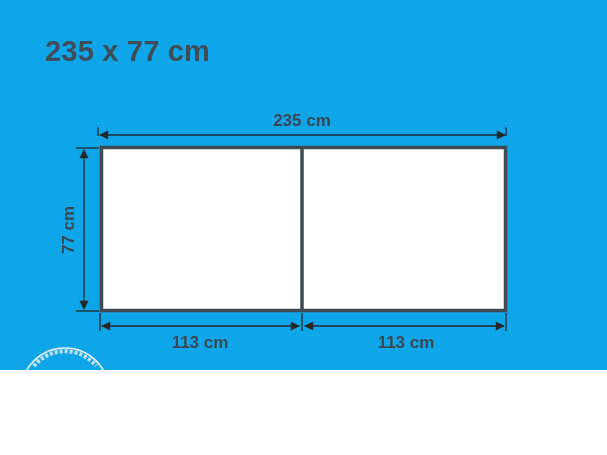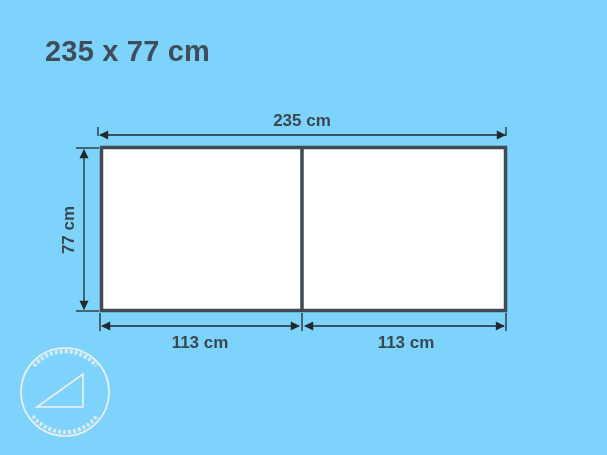--- a/index.html
+++ b/index.html
@@ -4,22 +4,22 @@
 <style>
   html, body {
     margin: 0;
     padding: 0;
     background: #ffffff;
     font-family: "Liberation Sans", "DejaVu Sans", sans-serif;
   }
   .canvas {
     position: relative;
     width: 607px;
-    height: 455px;
-    background: #7dd3fc;
+    height: 370px;
+    background: #0ea5e9;
     overflow: hidden;
   }
   .page-title {
     position: absolute;
     left: 45px;
     top: 36px;
     margin: 0;
     font-size: 29px;
     font-weight: 700;
     letter-spacing: 0.2px;

